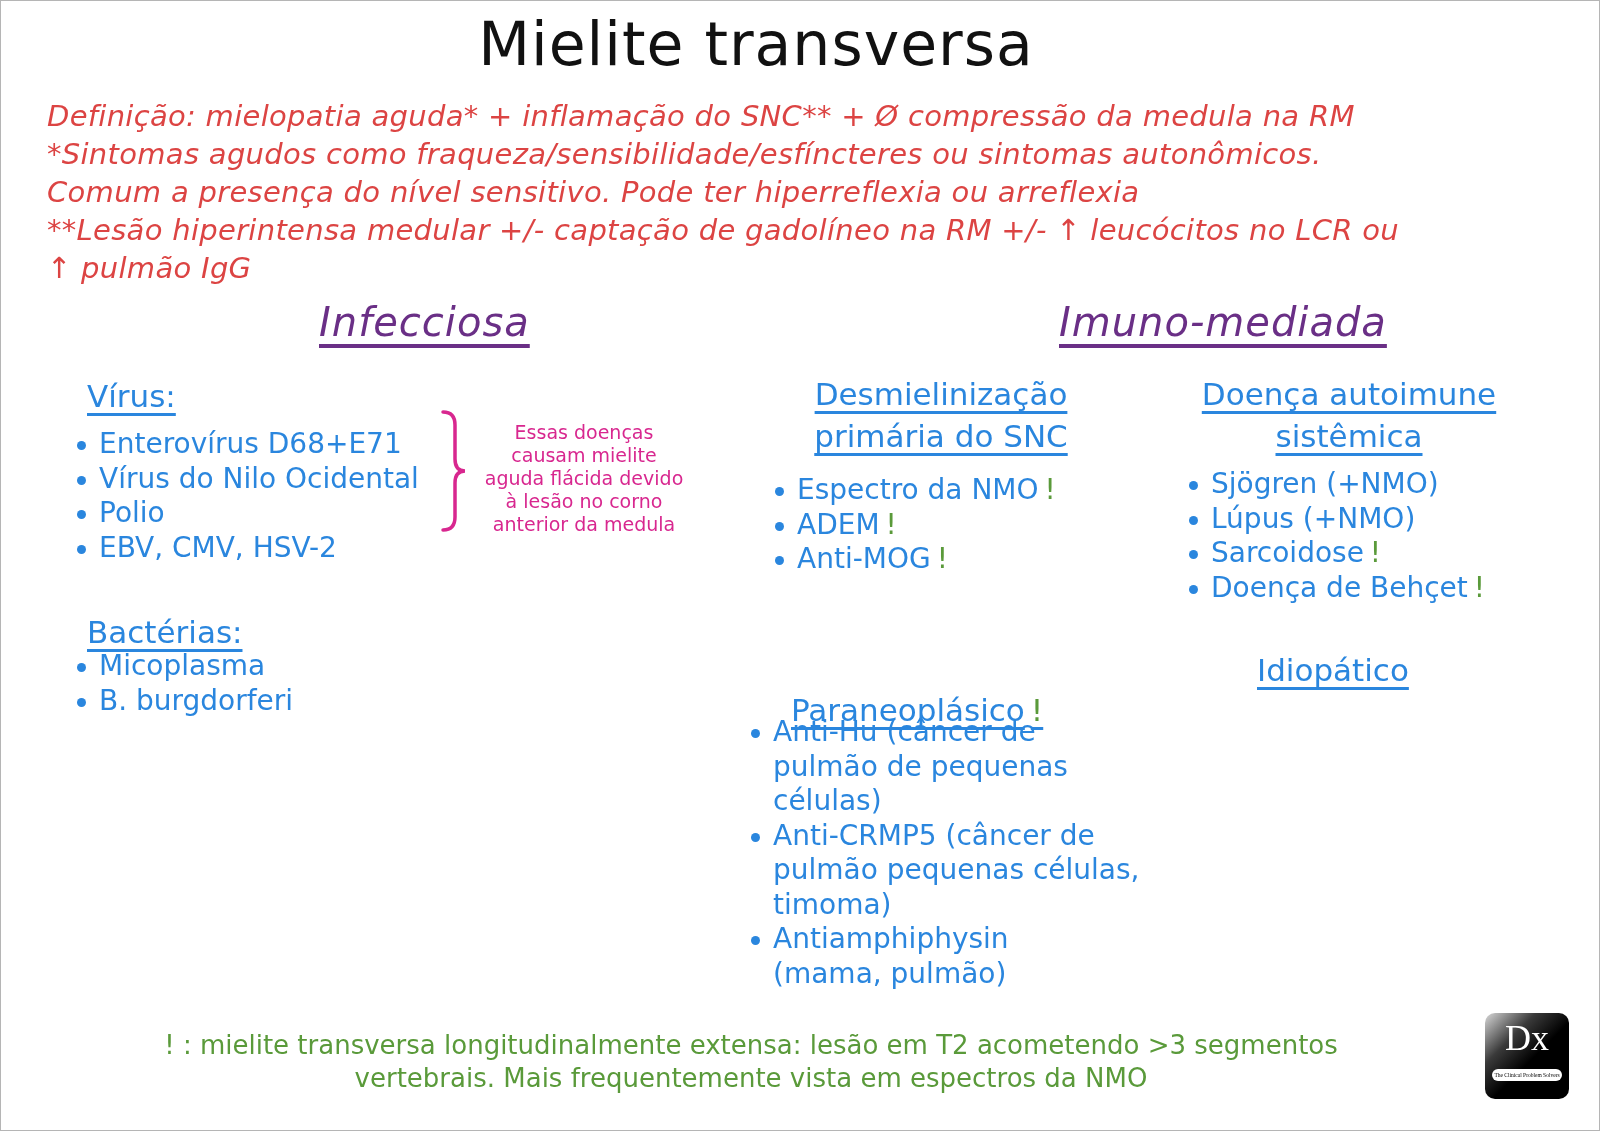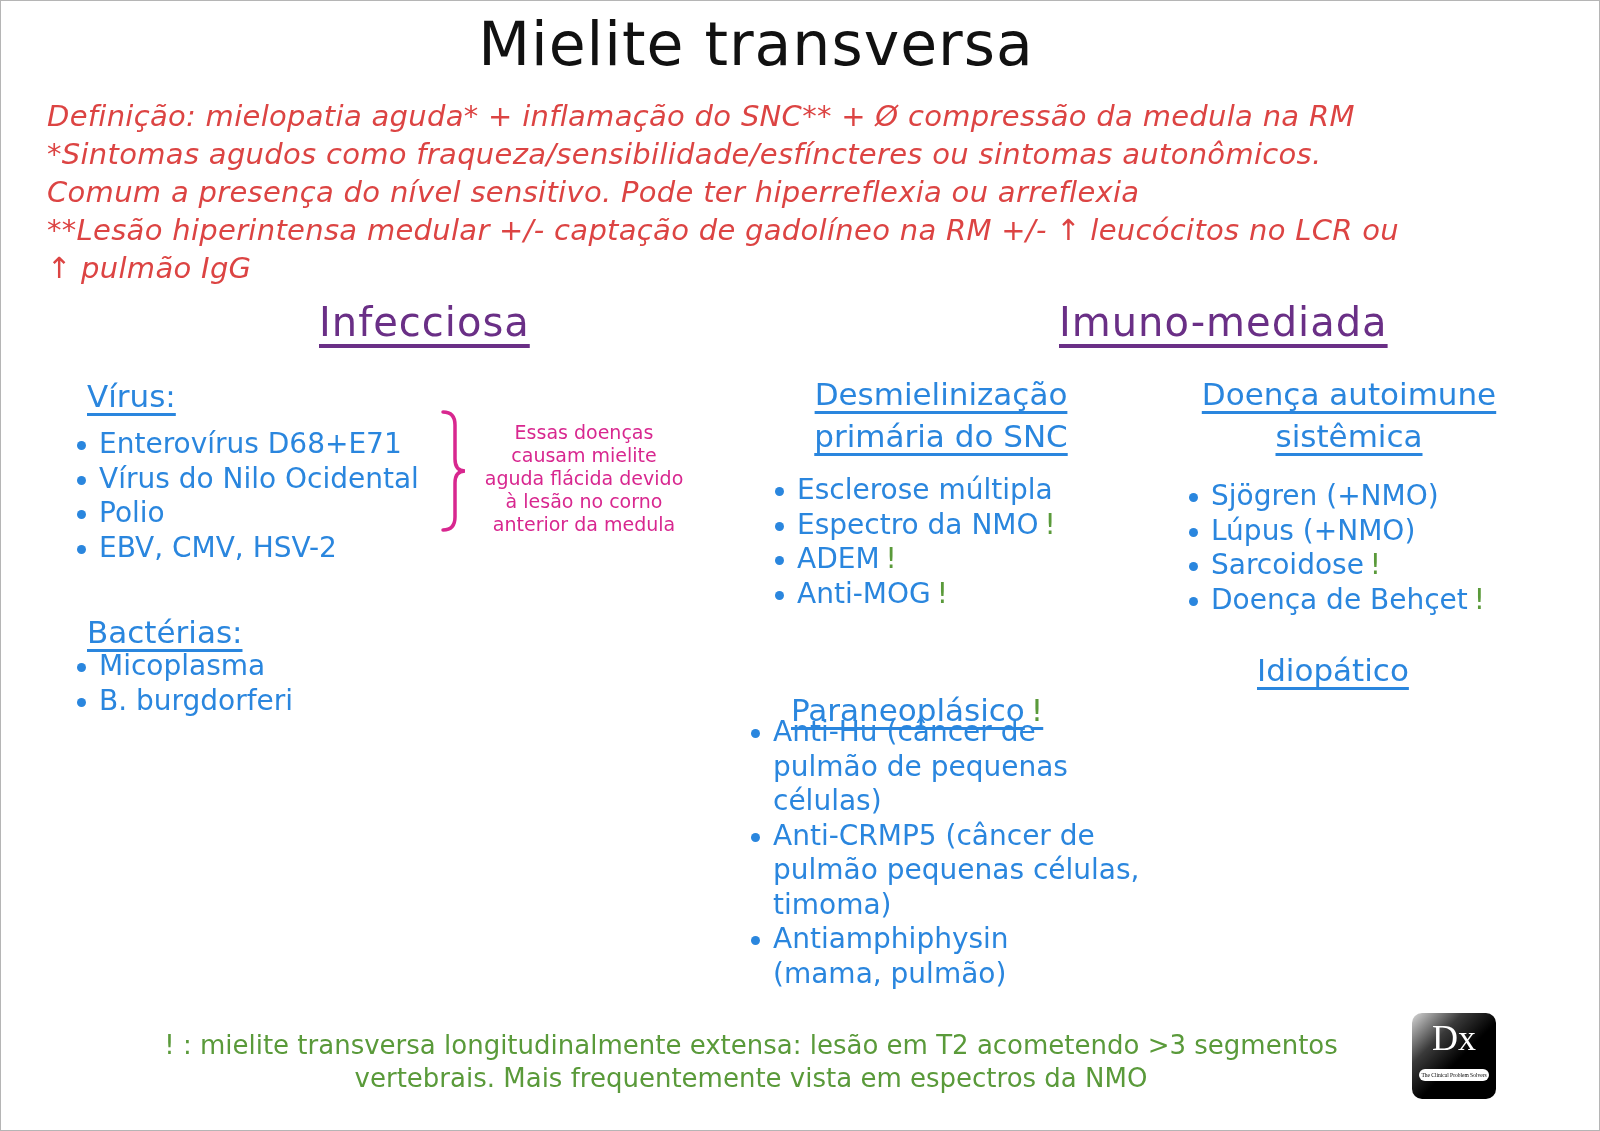--- a/index.html
+++ b/index.html
@@ -2,30 +2,30 @@
 <html><head>
 <meta charset="utf-8">
 <style>
   html, body { margin: 0; padding: 0; background: #ffffff; }
   body { width: 1600px; height: 1131px; position: relative; overflow: hidden; font-family: "DejaVu Sans", sans-serif; }
   .frame { position: absolute; left: 0; top: 0; width: 1598px; height: 1129px; border: 1px solid #b5b5b5; background: #fff; }
   .abs { position: absolute; }
   .title { left: 0; width: 1510px; top: 8px; text-align: center; font-size: 60px; color: #111; font-family: "DejaVu Sans", sans-serif; letter-spacing: 1px; }
   .def { left: 46px; top: 96px; width: 1540px; color: #dc4443; font-size: 29px; line-height: 38px; letter-spacing: 0.3px; font-style: italic; }
   .def div { white-space: nowrap; }
-  .section-head { color: #6a2f86; font-size: 40px; text-decoration: underline; text-decoration-thickness: 4px; text-underline-offset: 8px; letter-spacing: 1px; }
+  .section-head { color: #6a2f86; font-size: 40px; text-decoration: underline; text-decoration-thickness: 4px; text-underline-offset: 8px; letter-spacing: 1px; font-style: italic; }
   .sub-head { color: #2a86de; font-size: 31px; text-decoration: underline; text-decoration-thickness: 3px; text-underline-offset: 6px; line-height: 42px; text-align: center; }
   ul.blist { list-style: none; margin: 0; padding: 0; color: #2a86de; font-size: 28px; line-height: 34.5px; }
   ul.blist li { position: relative; padding-left: 24px; white-space: nowrap; }
   ul.blist li .dot { position: absolute; left: 2px; top: 14px; width: 9px; height: 9px; border-radius: 50%; background: #2a86de; }
   .bang { color: #5a9a3a; margin-left: 6px; }
   .note { left: 468px; top: 420px; width: 230px; color: #d8278f; font-size: 19px; line-height: 23px; text-align: center; }
   .brace { left: 438px; top: 408px; width: 30px; height: 124px; }
   .footer { left: 100px; top: 1028px; width: 1300px; color: #5a9a3a; font-size: 26px; line-height: 33px; text-align: center; }
-  .logo { left: 1411px; top: 1012px; width: 84px; height: 86px; background: linear-gradient(135deg, #d8d8d8 0%, #3a3a3a 30%, #000 55%, #000 100%); border-radius: 10px; }
+  .logo { left: 1484px; top: 1012px; width: 84px; height: 86px; background: linear-gradient(135deg, #d8d8d8 0%, #3a3a3a 30%, #000 55%, #000 100%); border-radius: 10px; }
   .logo .dx { position: absolute; left: 0; width: 84px; top: 4px; text-align: center; color: #fff; font-family: "Liberation Serif", serif; font-size: 36px; }
   .logo .tag { position: absolute; left: 7px; top: 56px; width: 70px; height: 12px; background: #fff; border-radius: 6px; color: #000; font-family: "Liberation Serif", serif; font-size: 5.5px; line-height: 12px; text-align: center; white-space: nowrap; overflow: hidden; }
 </style>
 </head>
 <body>
 
 <div class="frame">
 
   <div class="abs title">Mielite transversa</div>
 
@@ -65,31 +65,30 @@
     <li><span class="dot"></span><span>B. burgdorferi</span></li>
   </ul>
 
   <div class="abs section-head" style="left:1058px; top:298px;">Imuno-mediada</div>
 
   <div class="abs sub-head" style="left:780px; top:372px; width:320px;">
     <div>Desmielinização</div>
     <div>primária do SNC</div>
   </div>
   <ul class="abs blist" style="left:772px; top:472px;">
-    <li><span class="dot"></span><span>Esclerose múltipla</span></li>
     <li><span class="dot"></span><span>Espectro da NMO</span><span class="bang">!</span></li>
     <li><span class="dot"></span><span>ADEM</span><span class="bang">!</span></li>
     <li><span class="dot"></span><span>Anti-MOG</span><span class="bang">!</span></li>
   </ul>
 
   <div class="abs sub-head" style="left:1178px; top:372px; width:340px;">
     <div>Doença autoimune</div>
     <div>sistêmica</div>
   </div>
-  <ul class="abs blist" style="left:1186px; top:466px;margin-top:12px;">
+  <ul class="abs blist" style="left:1186px; top:466px;">
     <li><span class="dot"></span><span>Sjögren (+NMO)</span></li>
     <li><span class="dot"></span><span>Lúpus (+NMO)</span></li>
     <li><span class="dot"></span><span>Sarcoidose</span><span class="bang">!</span></li>
     <li><span class="dot"></span><span>Doença de Behçet</span><span class="bang">!</span></li>
   </ul>
 
   <div class="abs sub-head" style="left:790px; top:648px; text-align:left;margin-top:40px;">
     <span>Paraneoplásico</span><span class="bang">!</span>
   </div>
   <ul class="abs blist" style="left:748px; top:714px;">

